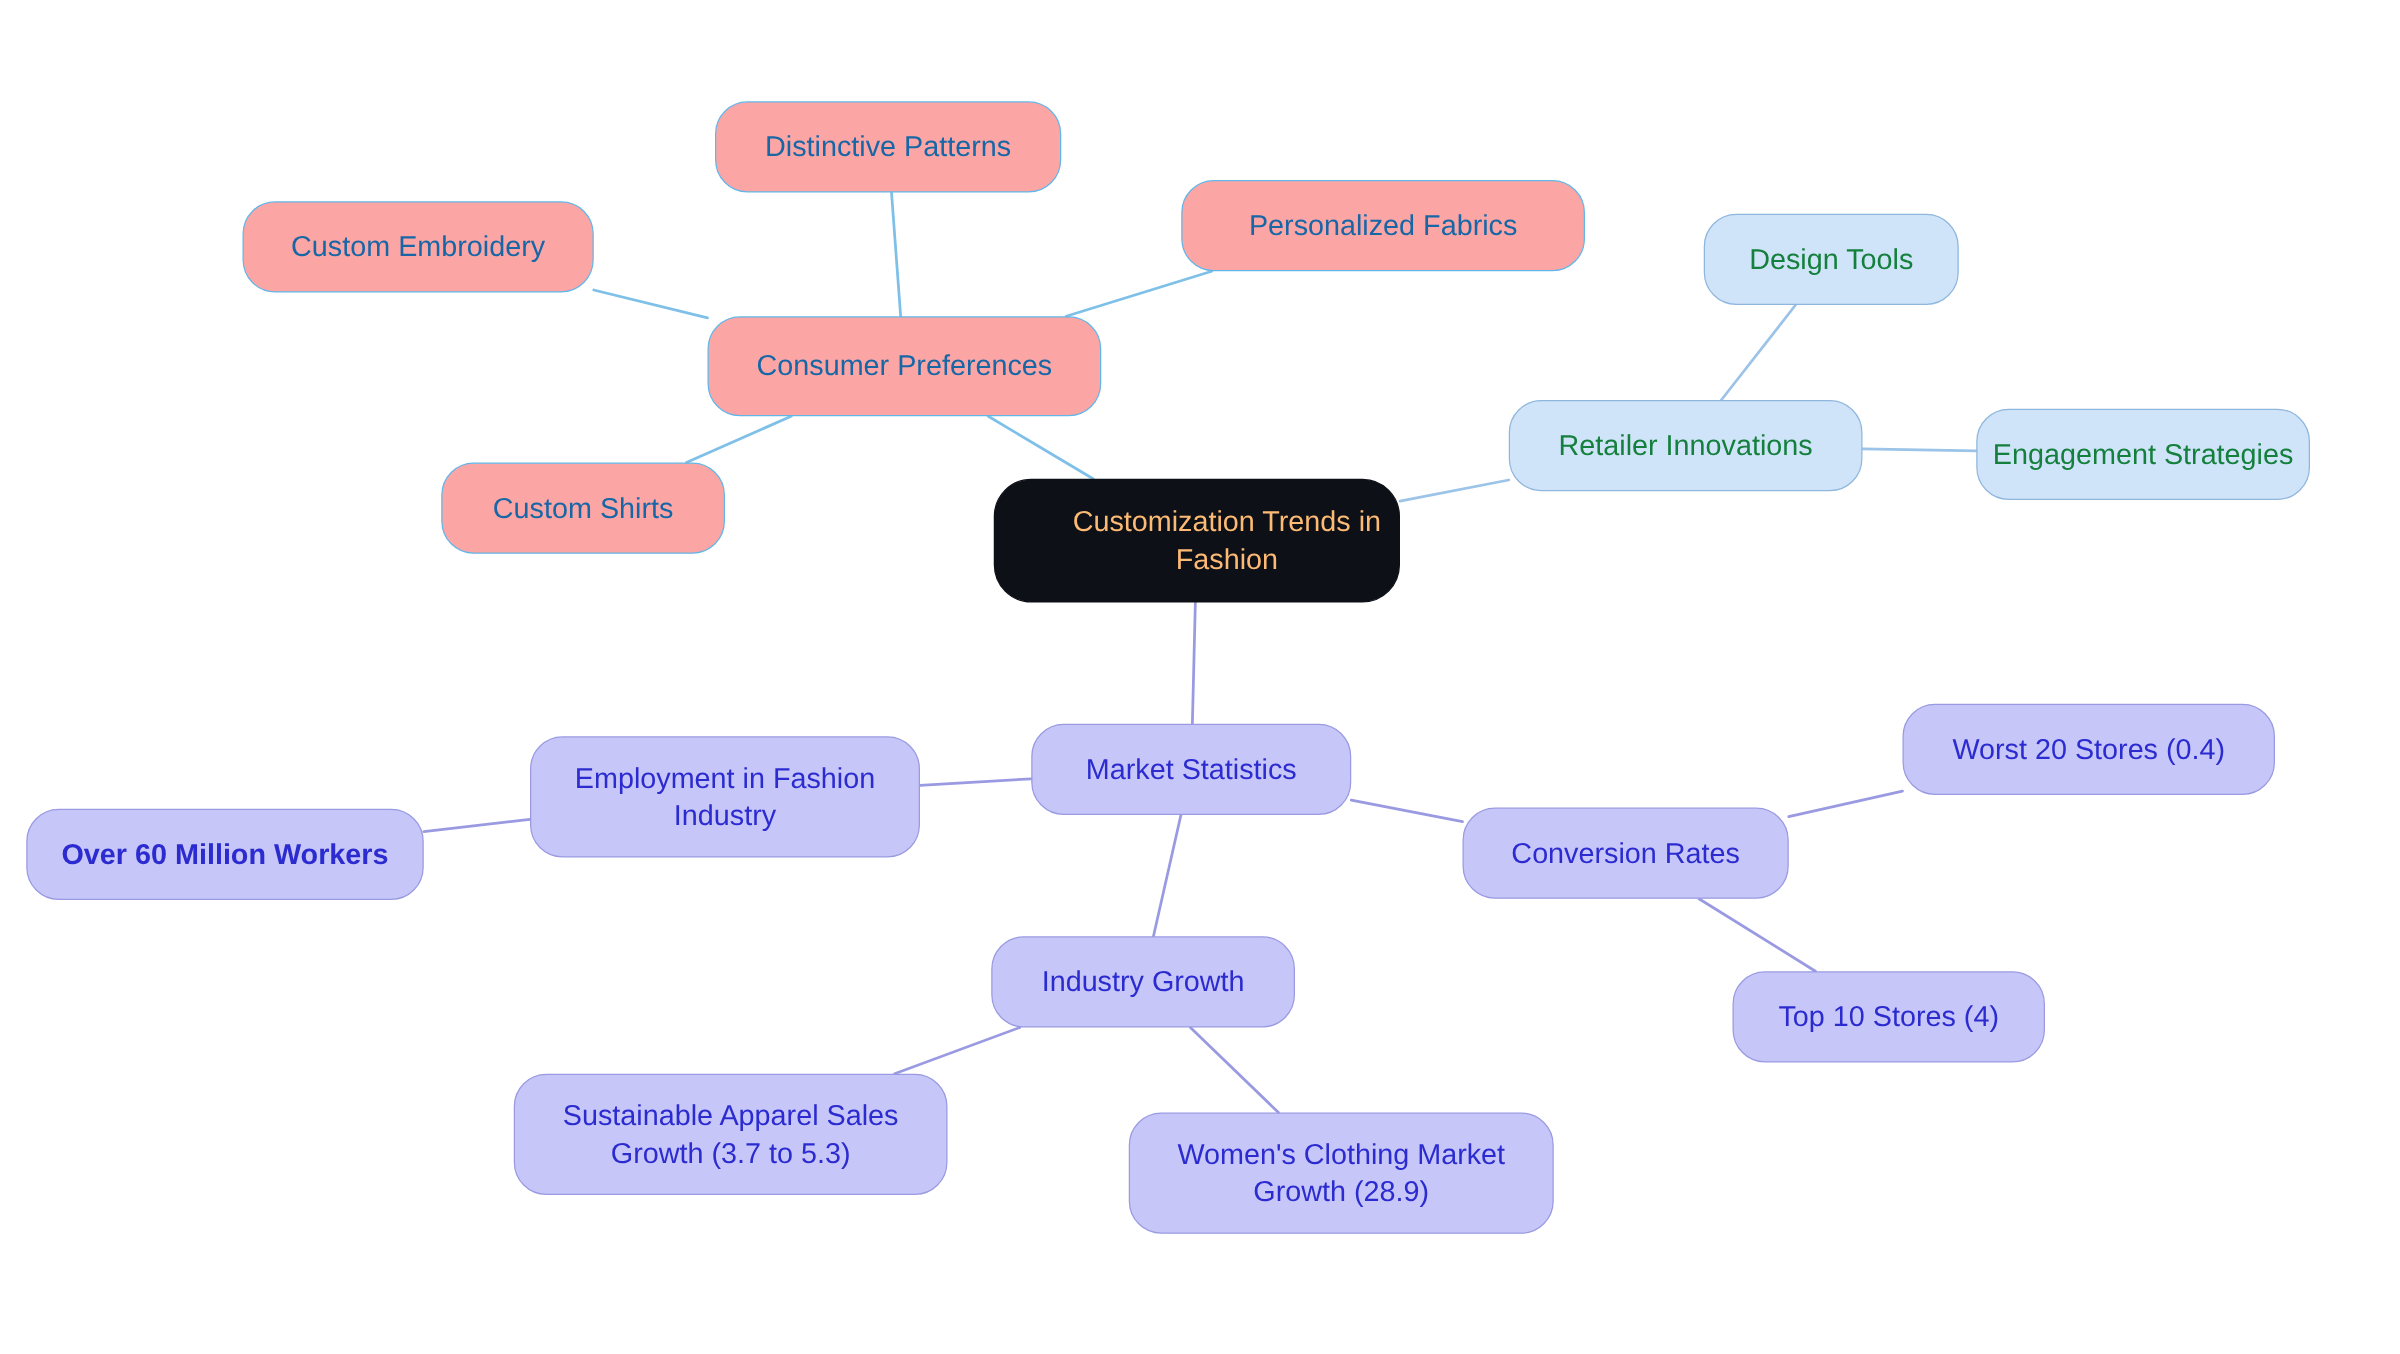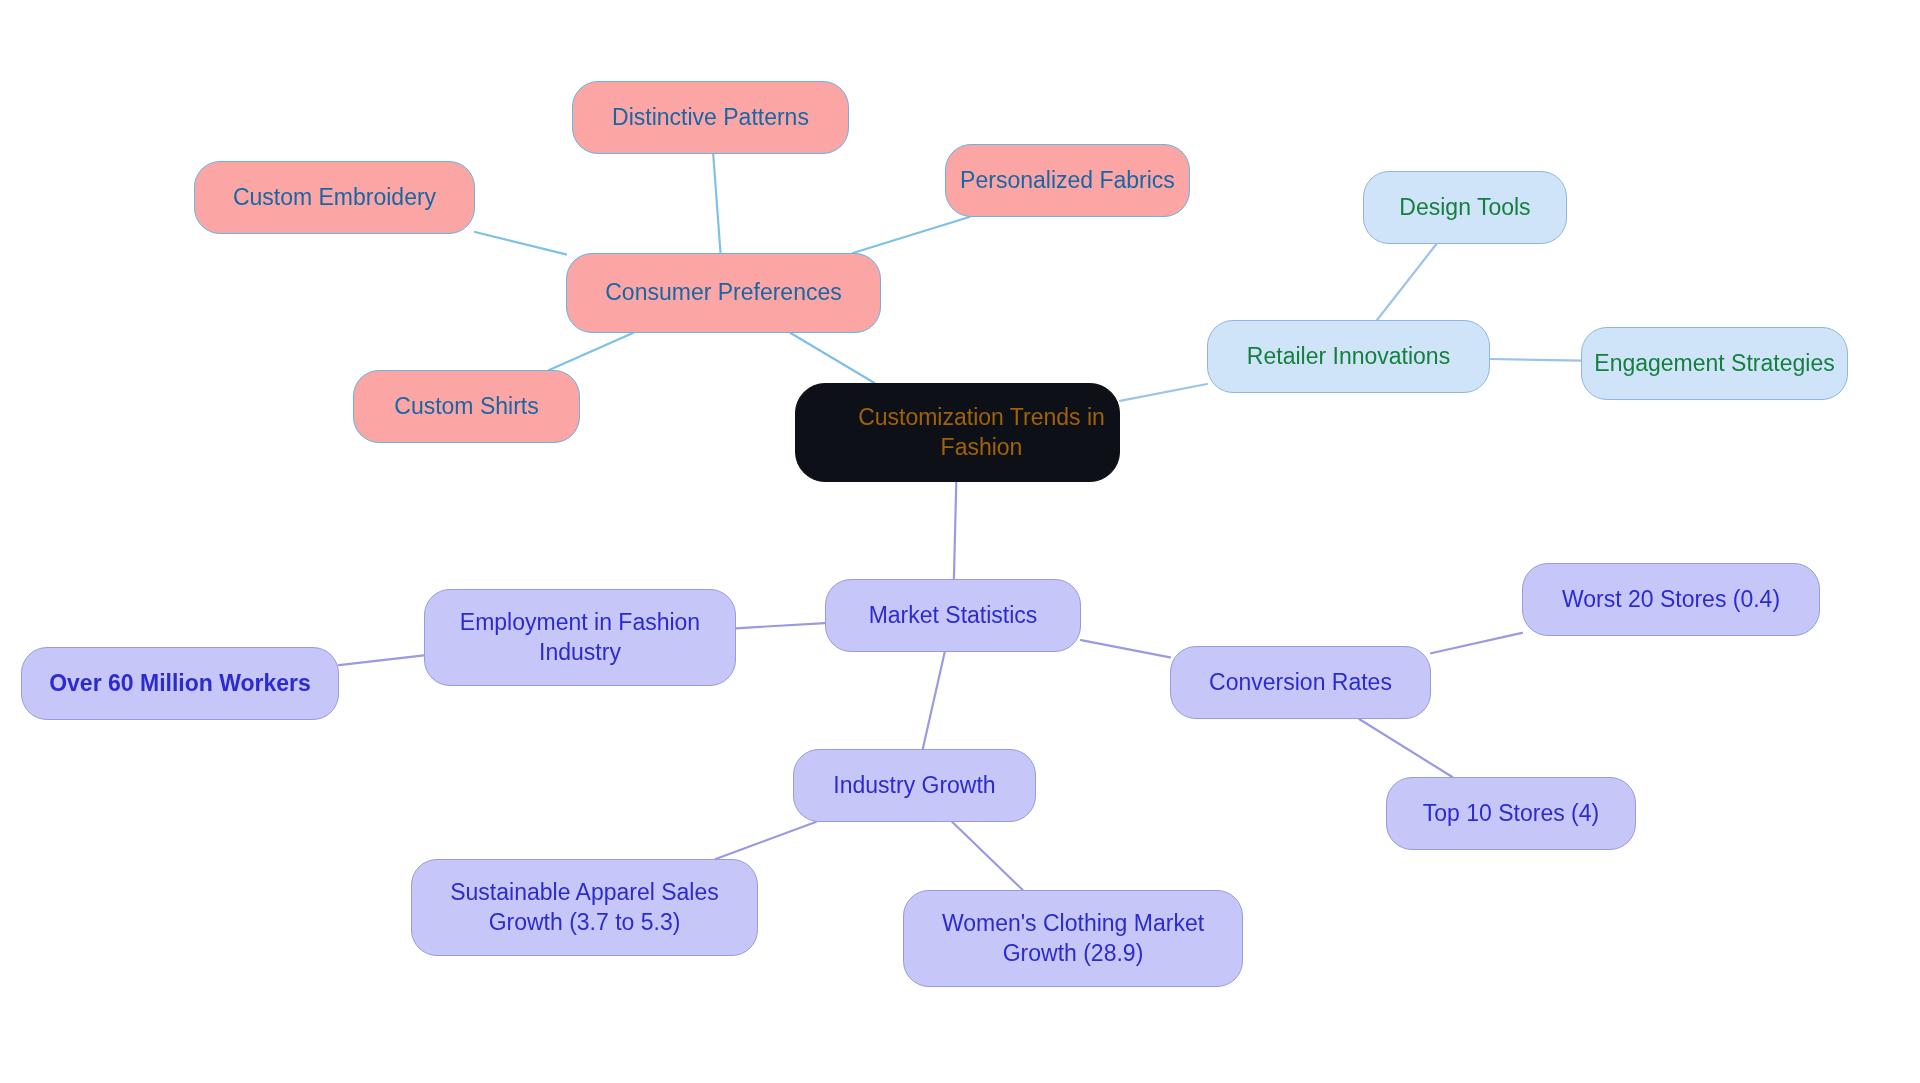--- a/index.html
+++ b/index.html
@@ -37,21 +37,21 @@
     border-radius: 26px;
     border-style: solid;
     border-width: 1.6px;
     line-height: 1.28;
     white-space: pre-line;
     z-index: 2;
   }
   .node-root {
     background: #0d1117;
     border-color: #0d1117;
-    color: #a16207;
+    color: #fdba74;
     font-size: 23px;
     border-radius: 30px;
     padding-left: 48px;
   }
   .node-blue {
     background: #fca5a5;
     border-color: #63b6e8;
     color: #1767a6;
     font-size: 23px;
   }
@@ -90,21 +90,21 @@
       <line x1="1081" y1="640.1791366906475" x2="1170" y2="657.3388489208633" stroke="#9a9ae2" stroke-width="2.2" stroke-linecap="round"></line>
       <line x1="1431" y1="653.2651821862348" x2="1522" y2="632.879217273954" stroke="#9a9ae2" stroke-width="2.2" stroke-linecap="round"></line>
       <line x1="1359.1507633587787" y1="719" x2="1452.3492366412213" y2="777" stroke="#9a9ae2" stroke-width="2.2" stroke-linecap="round"></line>
     </svg>
   <div id="node-layer">
       <div class="node node-root" style="left: 795px; top: 383px; width: 325px; height: 99px;">Customization Trends in
 Fashion</div>
       <div class="node node-blue" style="left: 566px; top: 253px; width: 315px; height: 80px;">Consumer Preferences</div>
       <div class="node node-blue" style="left: 572px; top: 81px; width: 277px; height: 73px;">Distinctive Patterns</div>
       <div class="node node-blue" style="left: 194px; top: 161px; width: 281px; height: 73px;">Custom Embroidery</div>
-      <div class="node node-blue" style="left: 945px; top: 144px; width: 245px; height: 73px;">Personalized Fabrics</div>
+      <div class="node node-blue" style="left: 945px; top: 144px; width: 323px; height: 73px;">Personalized Fabrics</div>
       <div class="node node-blue" style="left: 353px; top: 370px; width: 227px; height: 73px;">Custom Shirts</div>
       <div class="node node-lightblue" style="left: 1207px; top: 320px; width: 283px; height: 73px;">Retailer Innovations</div>
       <div class="node node-lightblue" style="left: 1363px; top: 171px; width: 204px; height: 73px;">Design Tools</div>
       <div class="node node-lightblue" style="left: 1581px; top: 327px; width: 267px; height: 73px; text-align: center;">Engagement Strategies</div>
       <div class="node node-purple" style="left: 825px; top: 579px; width: 256px; height: 73px;">Market Statistics</div>
       <div class="node node-purple" style="left: 424px; top: 589px; width: 312px; height: 97px;">Employment in Fashion
 Industry</div>
       <div class="node node-purple" style="left: 21px; top: 647px; width: 318px; height: 73px; font-weight: bold;">Over 60 Million Workers</div>
       <div class="node node-purple" style="left: 793px; top: 749px; width: 243px; height: 73px;">Industry Growth</div>
       <div class="node node-purple" style="left: 411px; top: 859px; width: 347px; height: 97px;">Sustainable Apparel Sales

